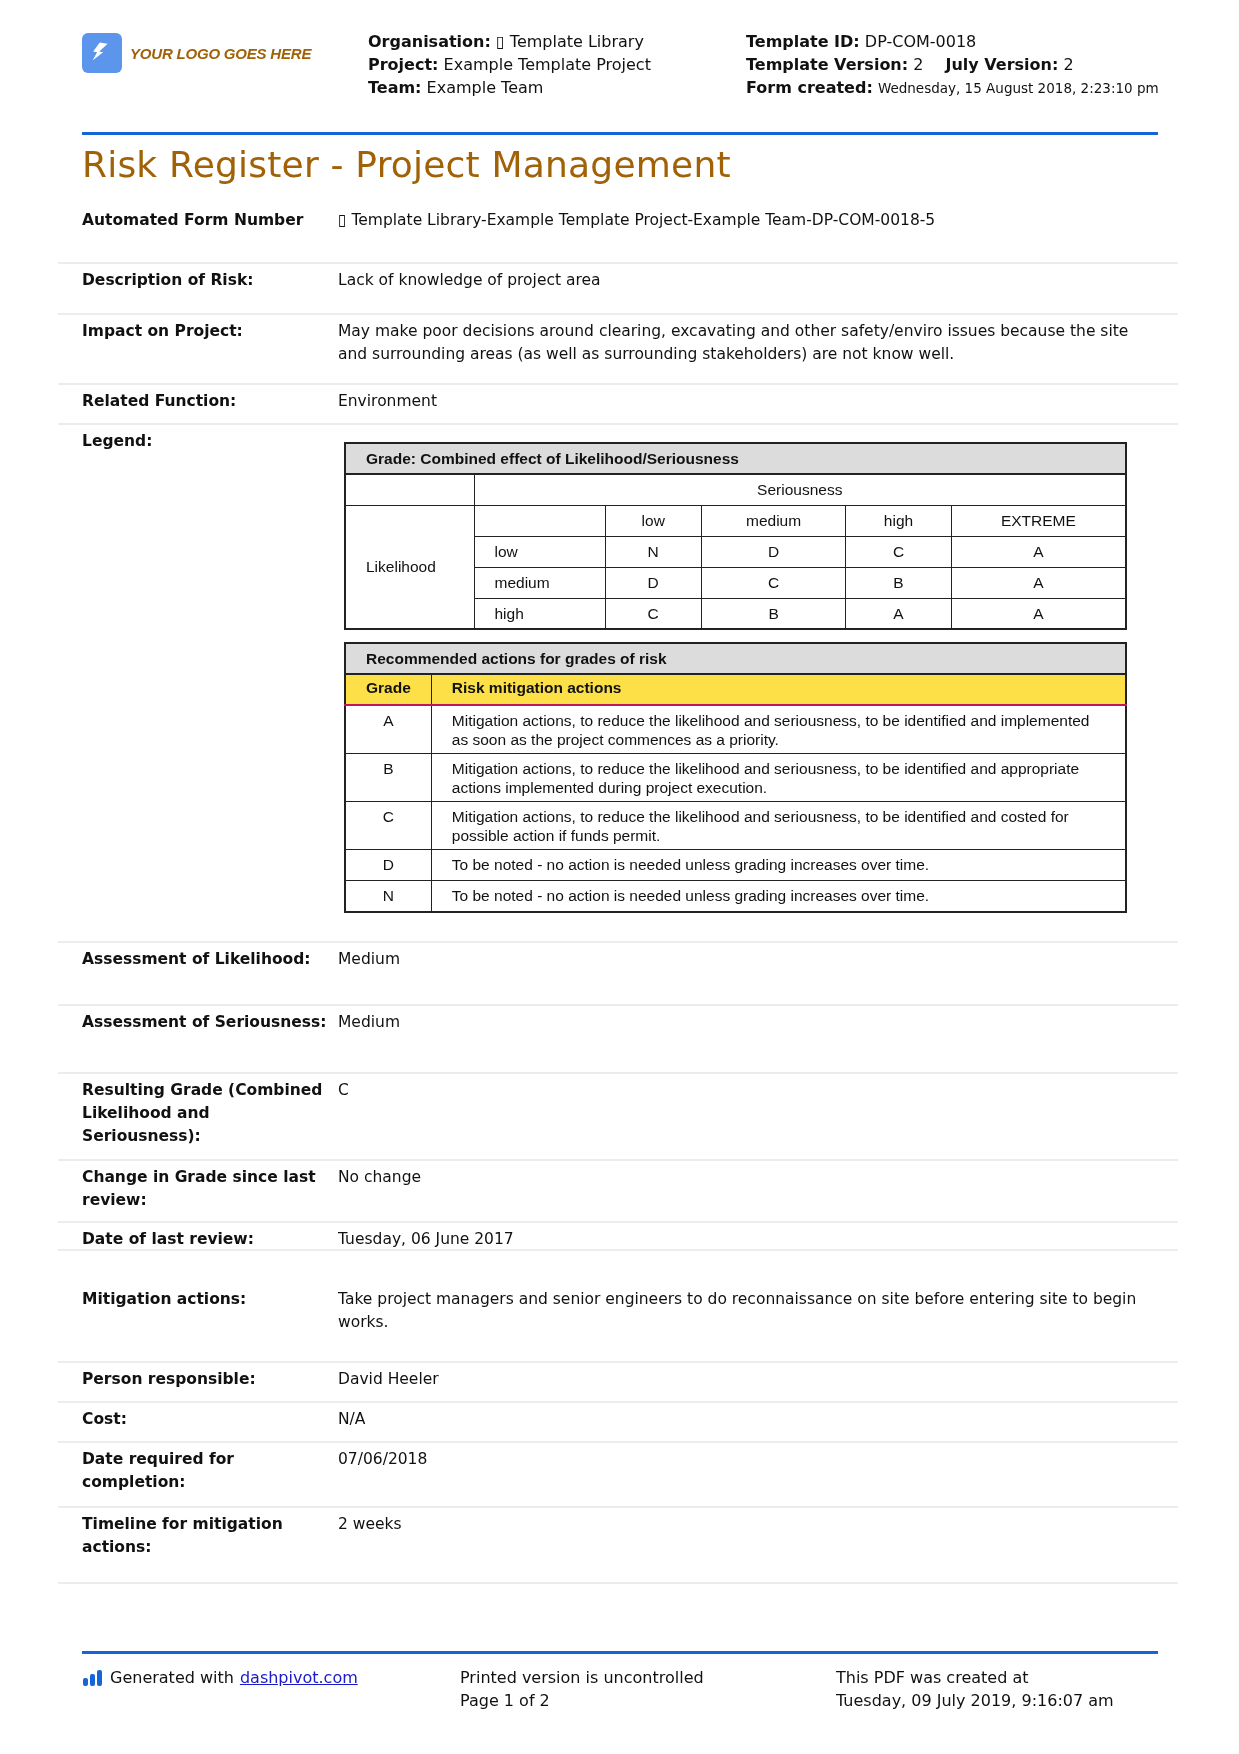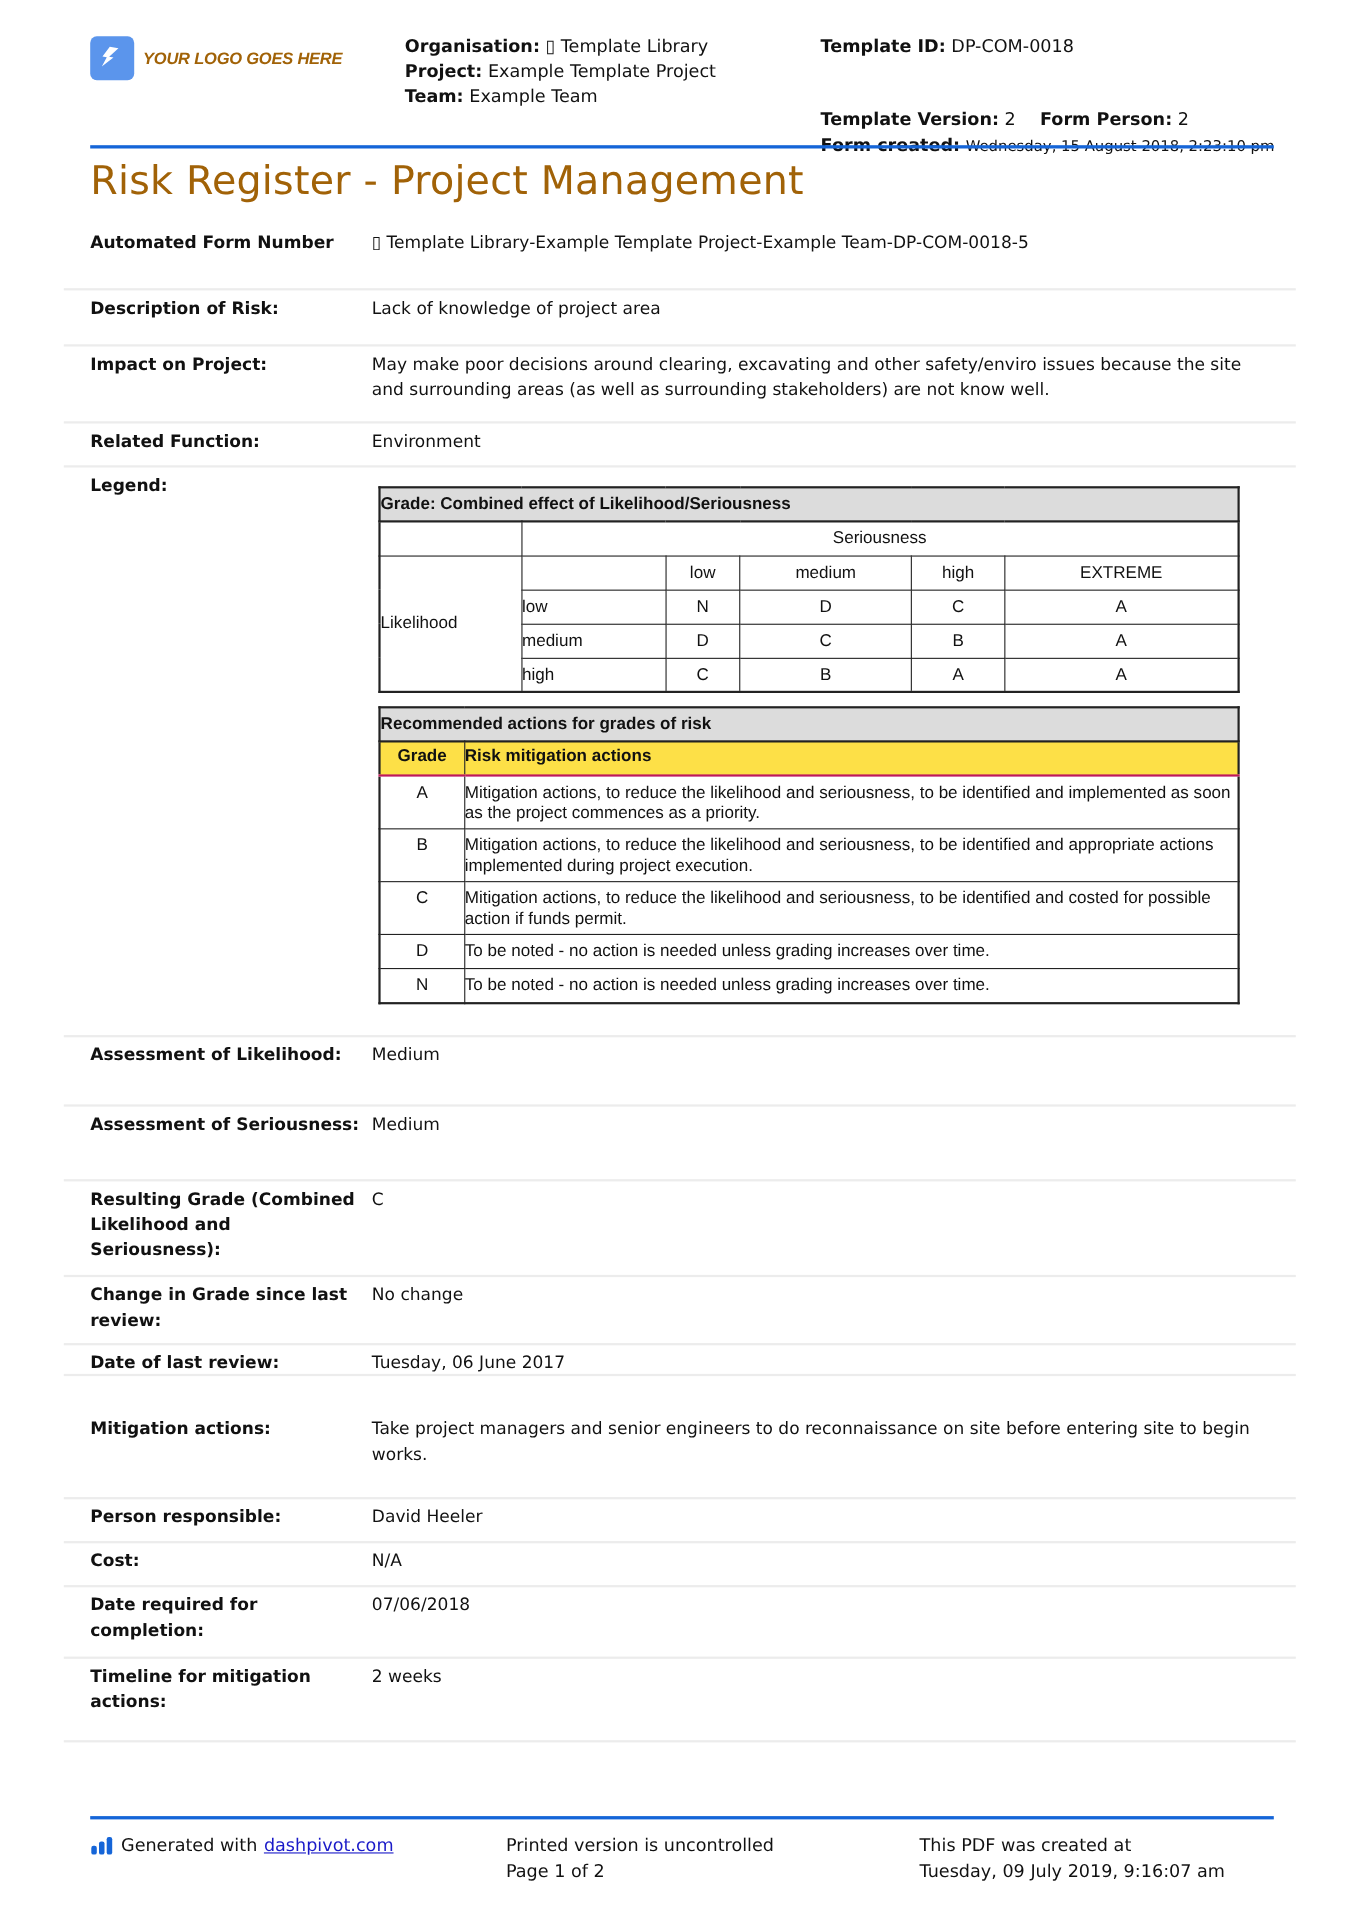--- a/index.html
+++ b/index.html
@@ -8,34 +8,34 @@
 
   .header { position: absolute; left: 82px; top: 30px; width: 1076px; height: 100px; }
   .logo { position: absolute; left: 0; top: 3px; display: flex; align-items: center; gap: 8px; }
   .logo-mark { width: 40px; height: 40px; background: #5b95ec; border-radius: 6px; display: flex; align-items: center; justify-content: center; }
   .logo-text { font-family: "Liberation Sans", sans-serif; font-weight: bold; font-style: italic; font-size: 15px; color: #a16207; letter-spacing: -0.2px; }
 
   .org-block { position: absolute; left: 286px; top: 0; font-size: 16px; line-height: 23px; }
   .meta-block { position: absolute; left: 664px; top: 0; font-size: 16px; line-height: 23px; width: 420px; }
   .b { font-weight: bold; }
   .small { font-size: 13.5px; }
-  .meta-inline { display: inline-block; margin-right: 22px; margin-top: 44px; }
+  .meta-inline { display: inline-block; margin-right: 22px; }
 
   .blue-rule { position: absolute; left: 82px; width: 1076px; height: 3px; background: #1565d8; }
 
   .page-title { position: absolute; left: 82px; top: 144px; font-size: 36px; font-weight: normal; color: #a16207; letter-spacing: 0.2px; }
 
   .rows { position: absolute; left: 58px; top: 204px; width: 1120px; }
   .row { display: flex; border-bottom: 2px solid #ececec; padding: 5px 0 0 0; }
   .row .label { width: 280px; padding-left: 24px; font-weight: bold; font-size: 15.5px; line-height: 23px; color: #111; padding-right: 10px; }
   .row .value { flex: 1; font-size: 15.5px; line-height: 23px; color: #111; padding-right: 20px; }
 
   .legend-box { width: 783px; margin-top: 12px; margin-bottom: 28px; }
   .lt { border-collapse: collapse; width: 100%; font-family: "Liberation Sans", sans-serif; font-size: 15.5px; color: #111; }
-  .lt td, .lt th { border: 1px solid #222; height: 31px; padding: 0 0; font-weight: normal; }
+  .lt td, .lt th { border: 1px solid #222; height: 31px; padding: 0 20px; font-weight: normal; }
   .lt .hd { background: #dcdcdc; font-weight: bold; text-align: left; border: 2px solid #222; }
   .lt .ctr { text-align: center; }
   .lt.t1 { border: 2px solid #222; }
   .lt.t2 { border: 2px solid #222; margin-top: 12px; }
   .lt.t2 td { vertical-align: top; padding-top: 5px; padding-bottom: 4px; line-height: 19px; }
   .lt.t2 .gr { text-align: center; width: 77px; }
   .lt.t2 .subhd { background: #fde047; font-weight: bold; vertical-align: middle; padding-top: 0; border-bottom: 2px solid #be185d; }
 
   .footer-rule { top: 1651px; }
   .footer { position: absolute; left: 82px; top: 1666px; width: 1076px; font-size: 16px; line-height: 23px; }
@@ -59,21 +59,21 @@
 
   <div class="org-block">
     <div><span class="b">Organisation:</span> <span>▯ Template Library</span></div>
     <div><span class="b">Project:</span> <span>Example Template Project</span></div>
     <div><span class="b">Team:</span> <span>Example Team</span></div>
   </div>
 
   <div class="meta-block">
     <div><span class="b">Template ID:</span> <span>DP-COM-0018</span></div>
     <div>
-      <span class="meta-inline"><span class="b">Template Version:</span> <span>2</span></span><span class="b">Form Person:</span> <span>2</span>
+      <span class="meta-inline"><span class="b">Template Version:</span> <span>2</span></span><span class="b">July Version:</span> <span>2</span>
     </div>
     <div><span class="b">Form created:</span> <span class="small">Wednesday, 15 August 2018, 2:23:10 pm</span></div>
   </div>
 </div>
 
 <div class="blue-rule" style="top:132px;"></div>
 
 <h1 class="page-title">Risk Register - Project Management</h1>
 
 <div class="rows">

